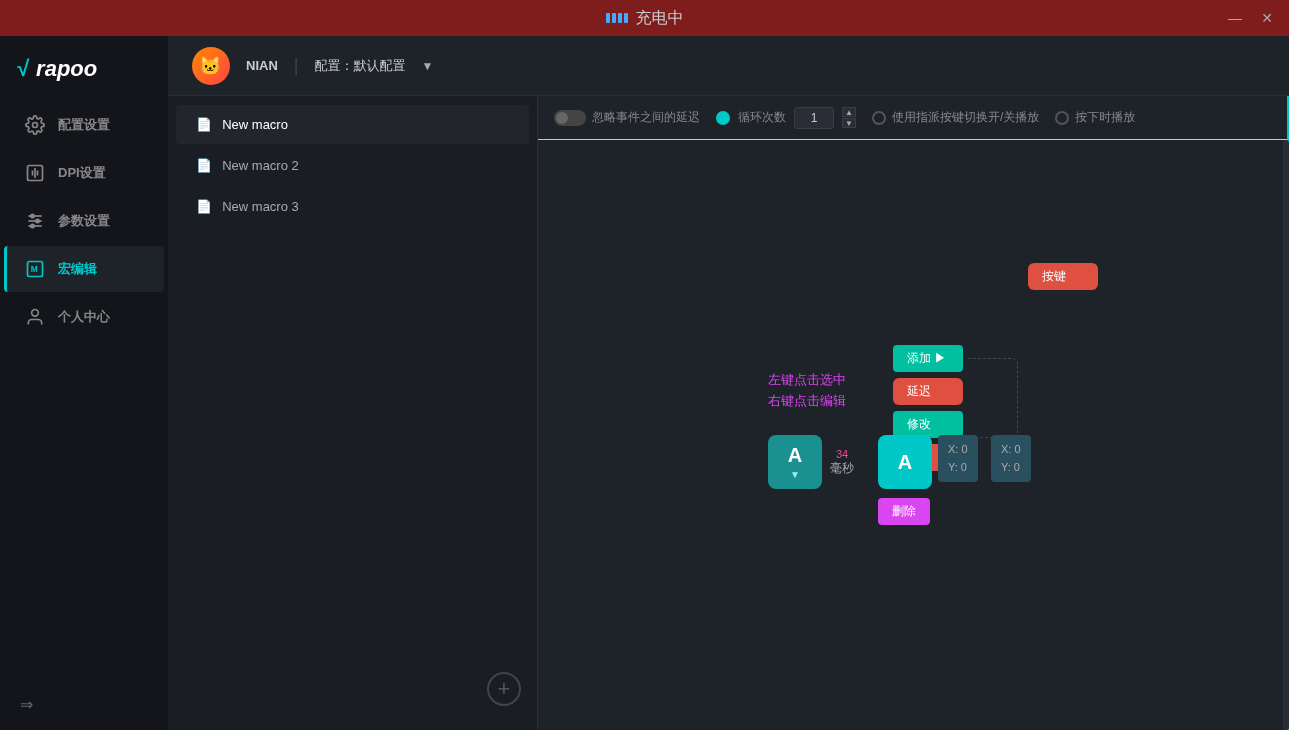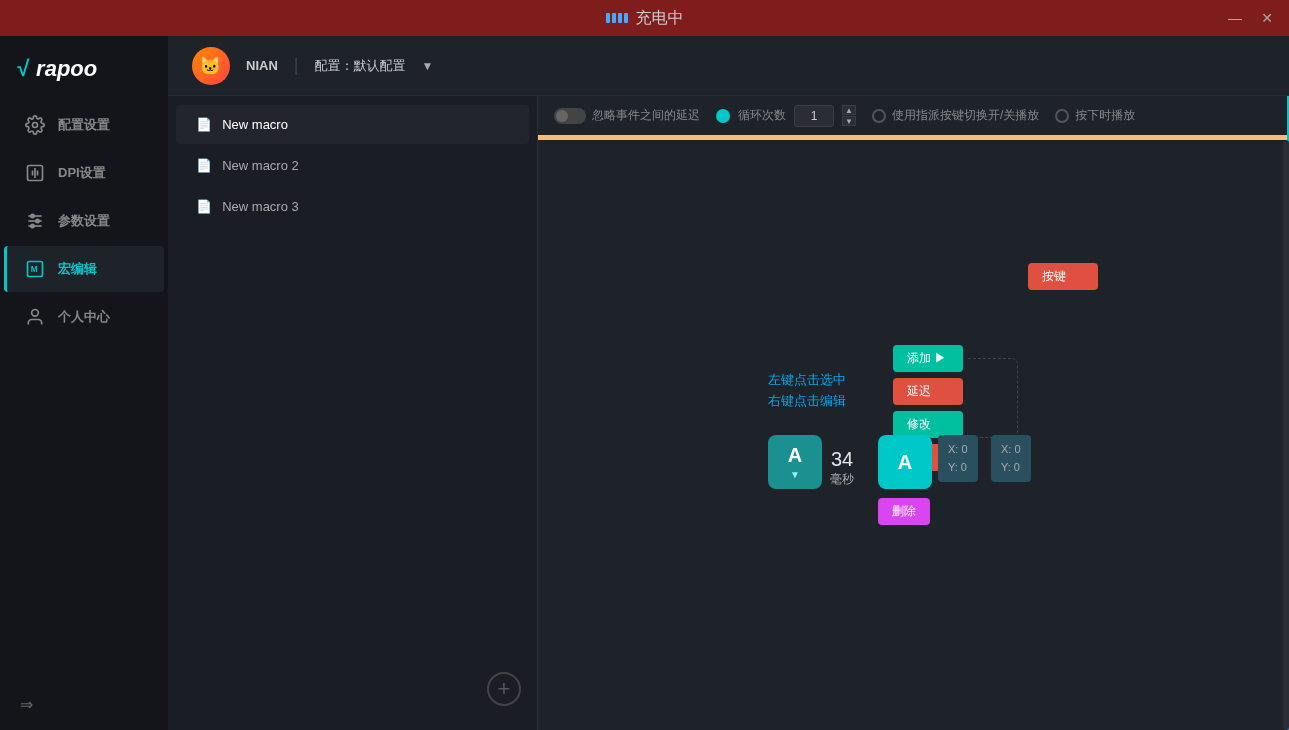--- a/index.html
+++ b/index.html
@@ -215,21 +215,21 @@
       background: #1e2229;
       display: flex;
       flex-direction: column;
       overflow: hidden;
     }
 
     
     .editor-toolbar {
       height: 44px;
       background: #1e2229;
-      border-bottom: 5px solid #fdba74;
+      border-bottom: 1px solid #fdba74;
       display: flex;
       align-items: center;
       padding: 0 16px;
       gap: 16px;
     }
     .toolbar-option {
       display: flex;
       align-items: center;
       gap: 6px;
       font-size: 12px;
@@ -307,21 +307,21 @@
       flex: 1;
       position: relative;
       overflow: hidden;
     }
 
     
     .context-hint {
       position: absolute;
       top: 230px;
       left: 230px;
-      color: #0ea5e9;
+      color: #d946ef;
       font-size: 13px;
       text-align: center;
       line-height: 1.6;
       pointer-events: none;
     }
 
     
     .action-popup {
       position: absolute;
       top: 200px;
@@ -336,21 +336,21 @@
       font-size: 12px;
       color: #fff;
       cursor: pointer;
       border: none;
       display: flex;
       align-items: center;
       gap: 4px;
       min-width: 70px;
     }
     .popup-btn.add { background: #00c0a0; }
-    .popup-btn.delay { background: #e05040; }
+    .popup-btn.delay { background: #e05040; border-radius: 6px; }
     .popup-btn.modify { background: #00c0a0; }
     .popup-btn.coord { background: #e05040; }
 
     
     .key-block {
       position: absolute;
       width: 54px;
       height: 54px;
       border-radius: 8px;
       display: flex;
@@ -366,22 +366,22 @@
     .key-block.cyan { background: #00c8c8; color: #fff; }
     .key-delay {
       position: absolute;
       display: flex;
       flex-direction: column;
       align-items: center;
       color: #aaa;
       font-size: 12px;
     }
     .key-delay span:first-child {
-      font-size: 20px;
-      color: #e5e5e5;
+      font-size: 11px;
+      color: #ec4899;
     }
     .coord-block {
       position: absolute;
       background: #2a5060;
       border-radius: 4px;
       padding: 6px 10px;
       font-size: 11px;
       color: #aaa;
       line-height: 1.6;
     }

